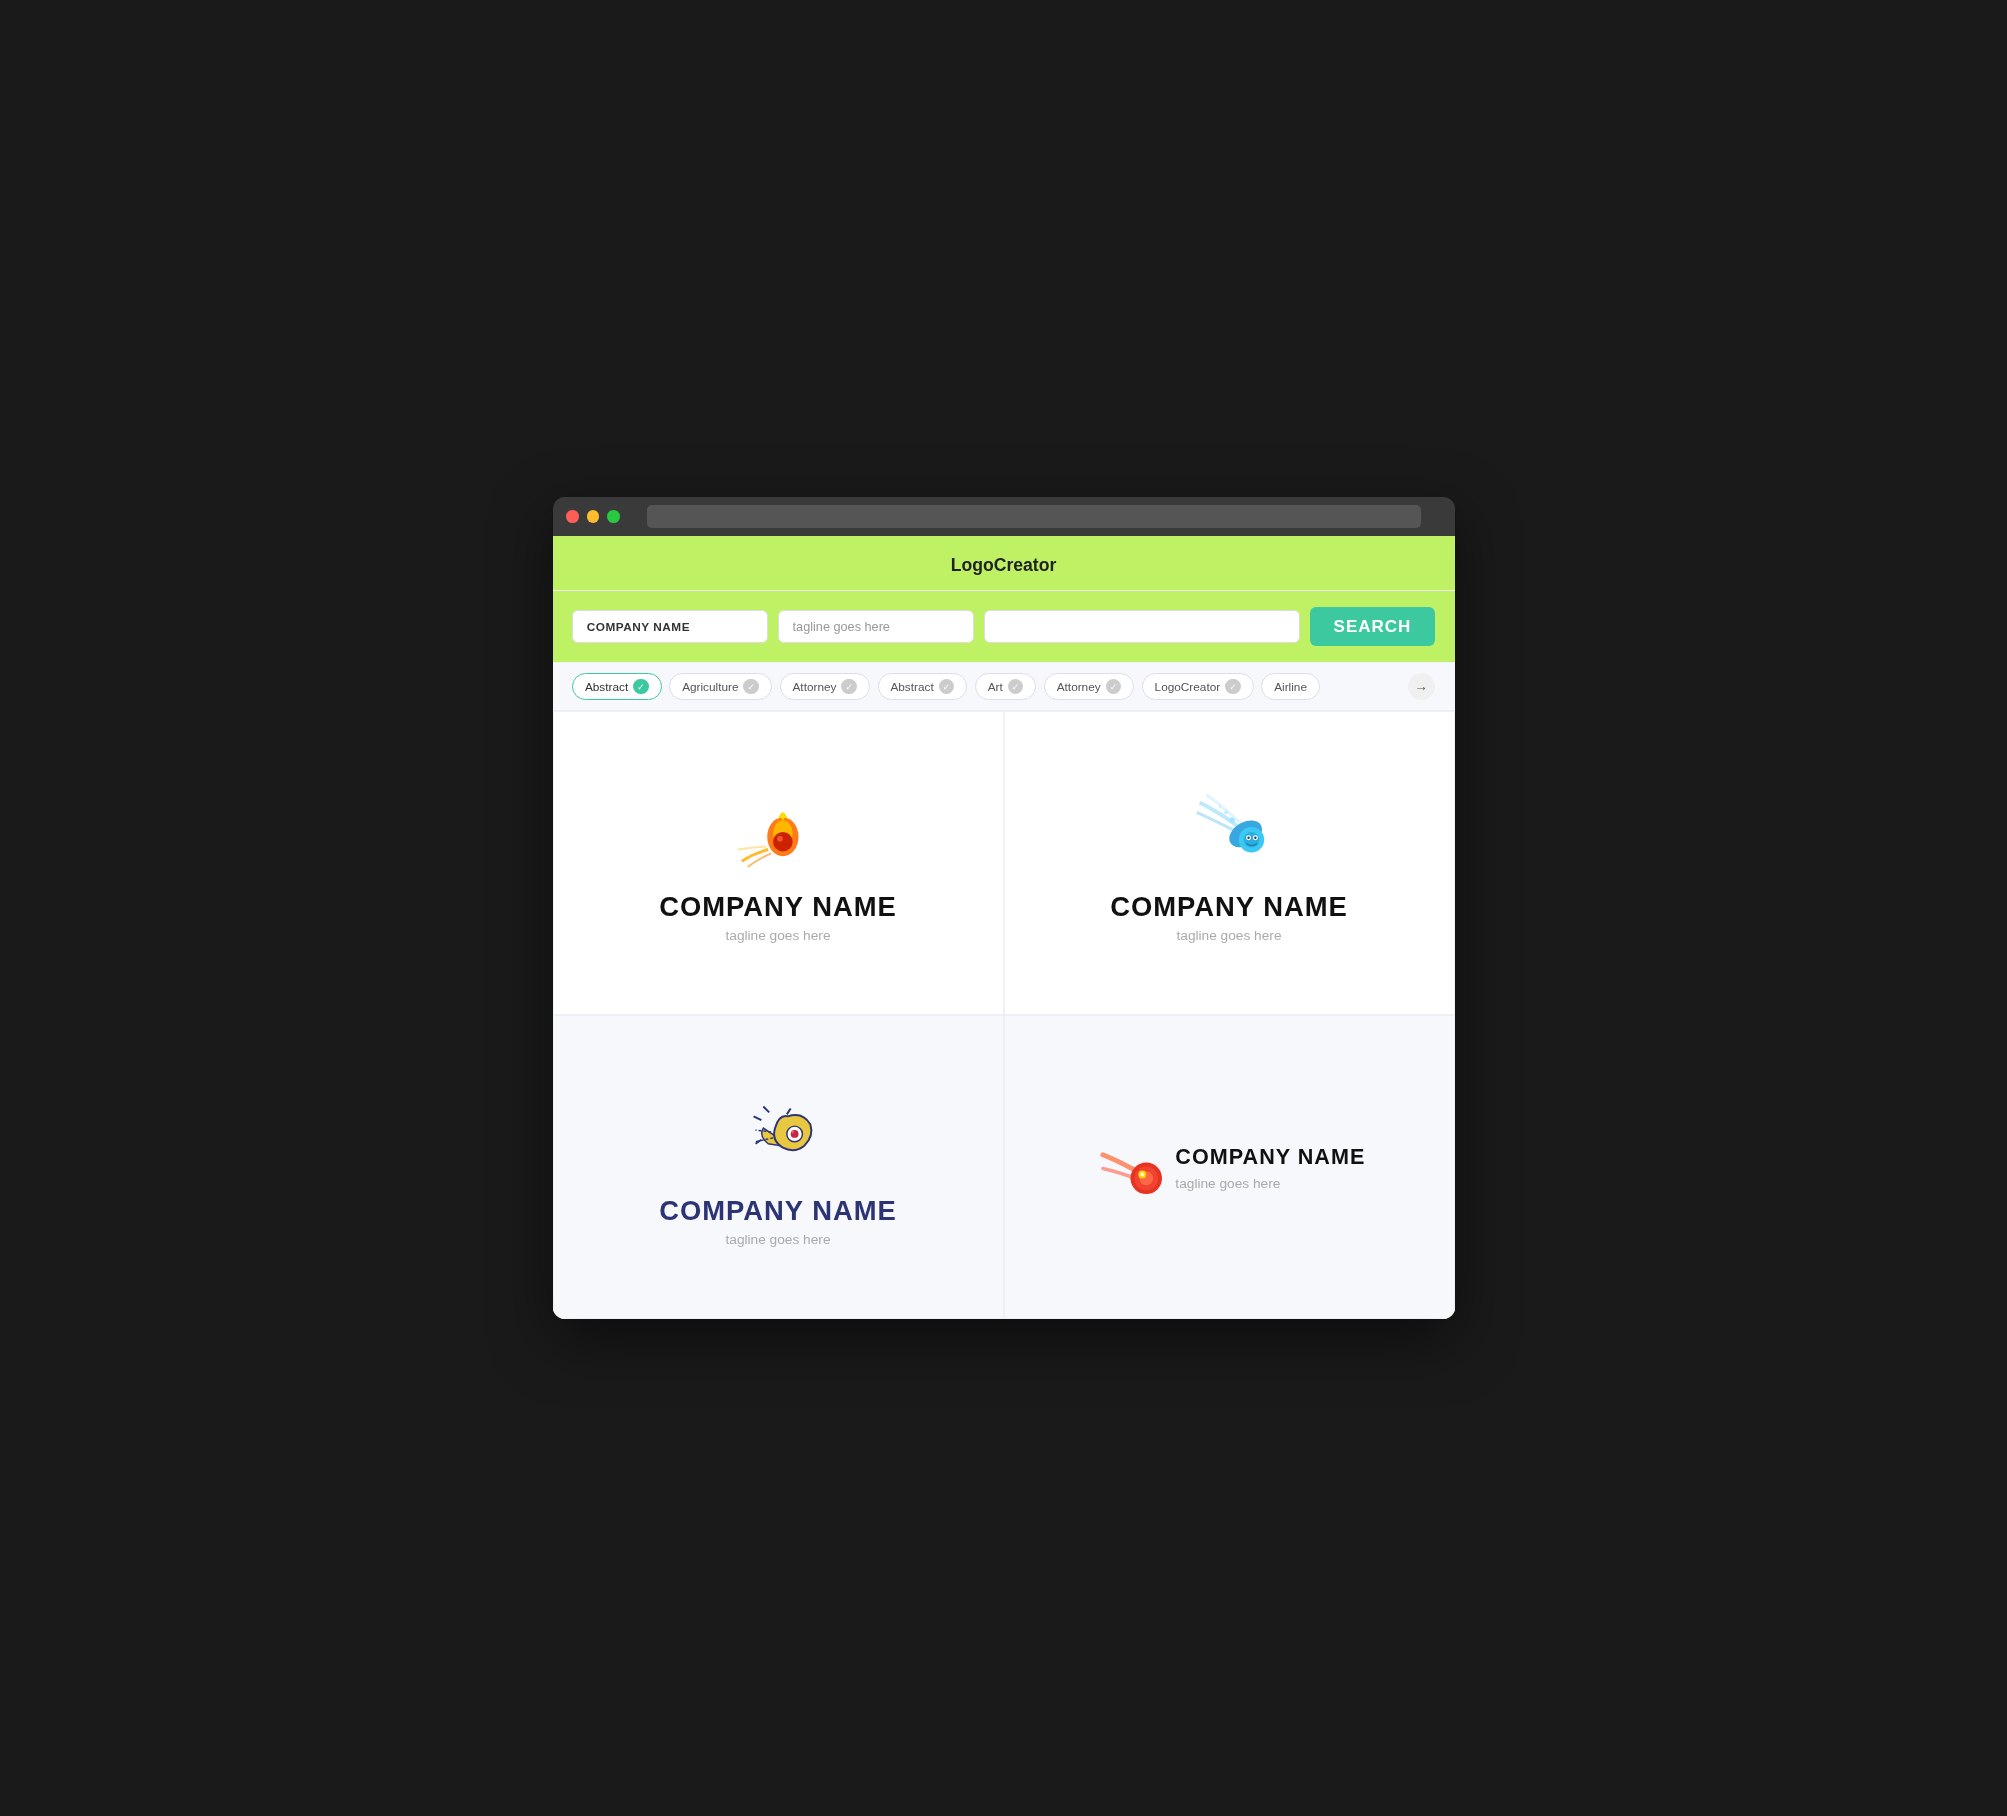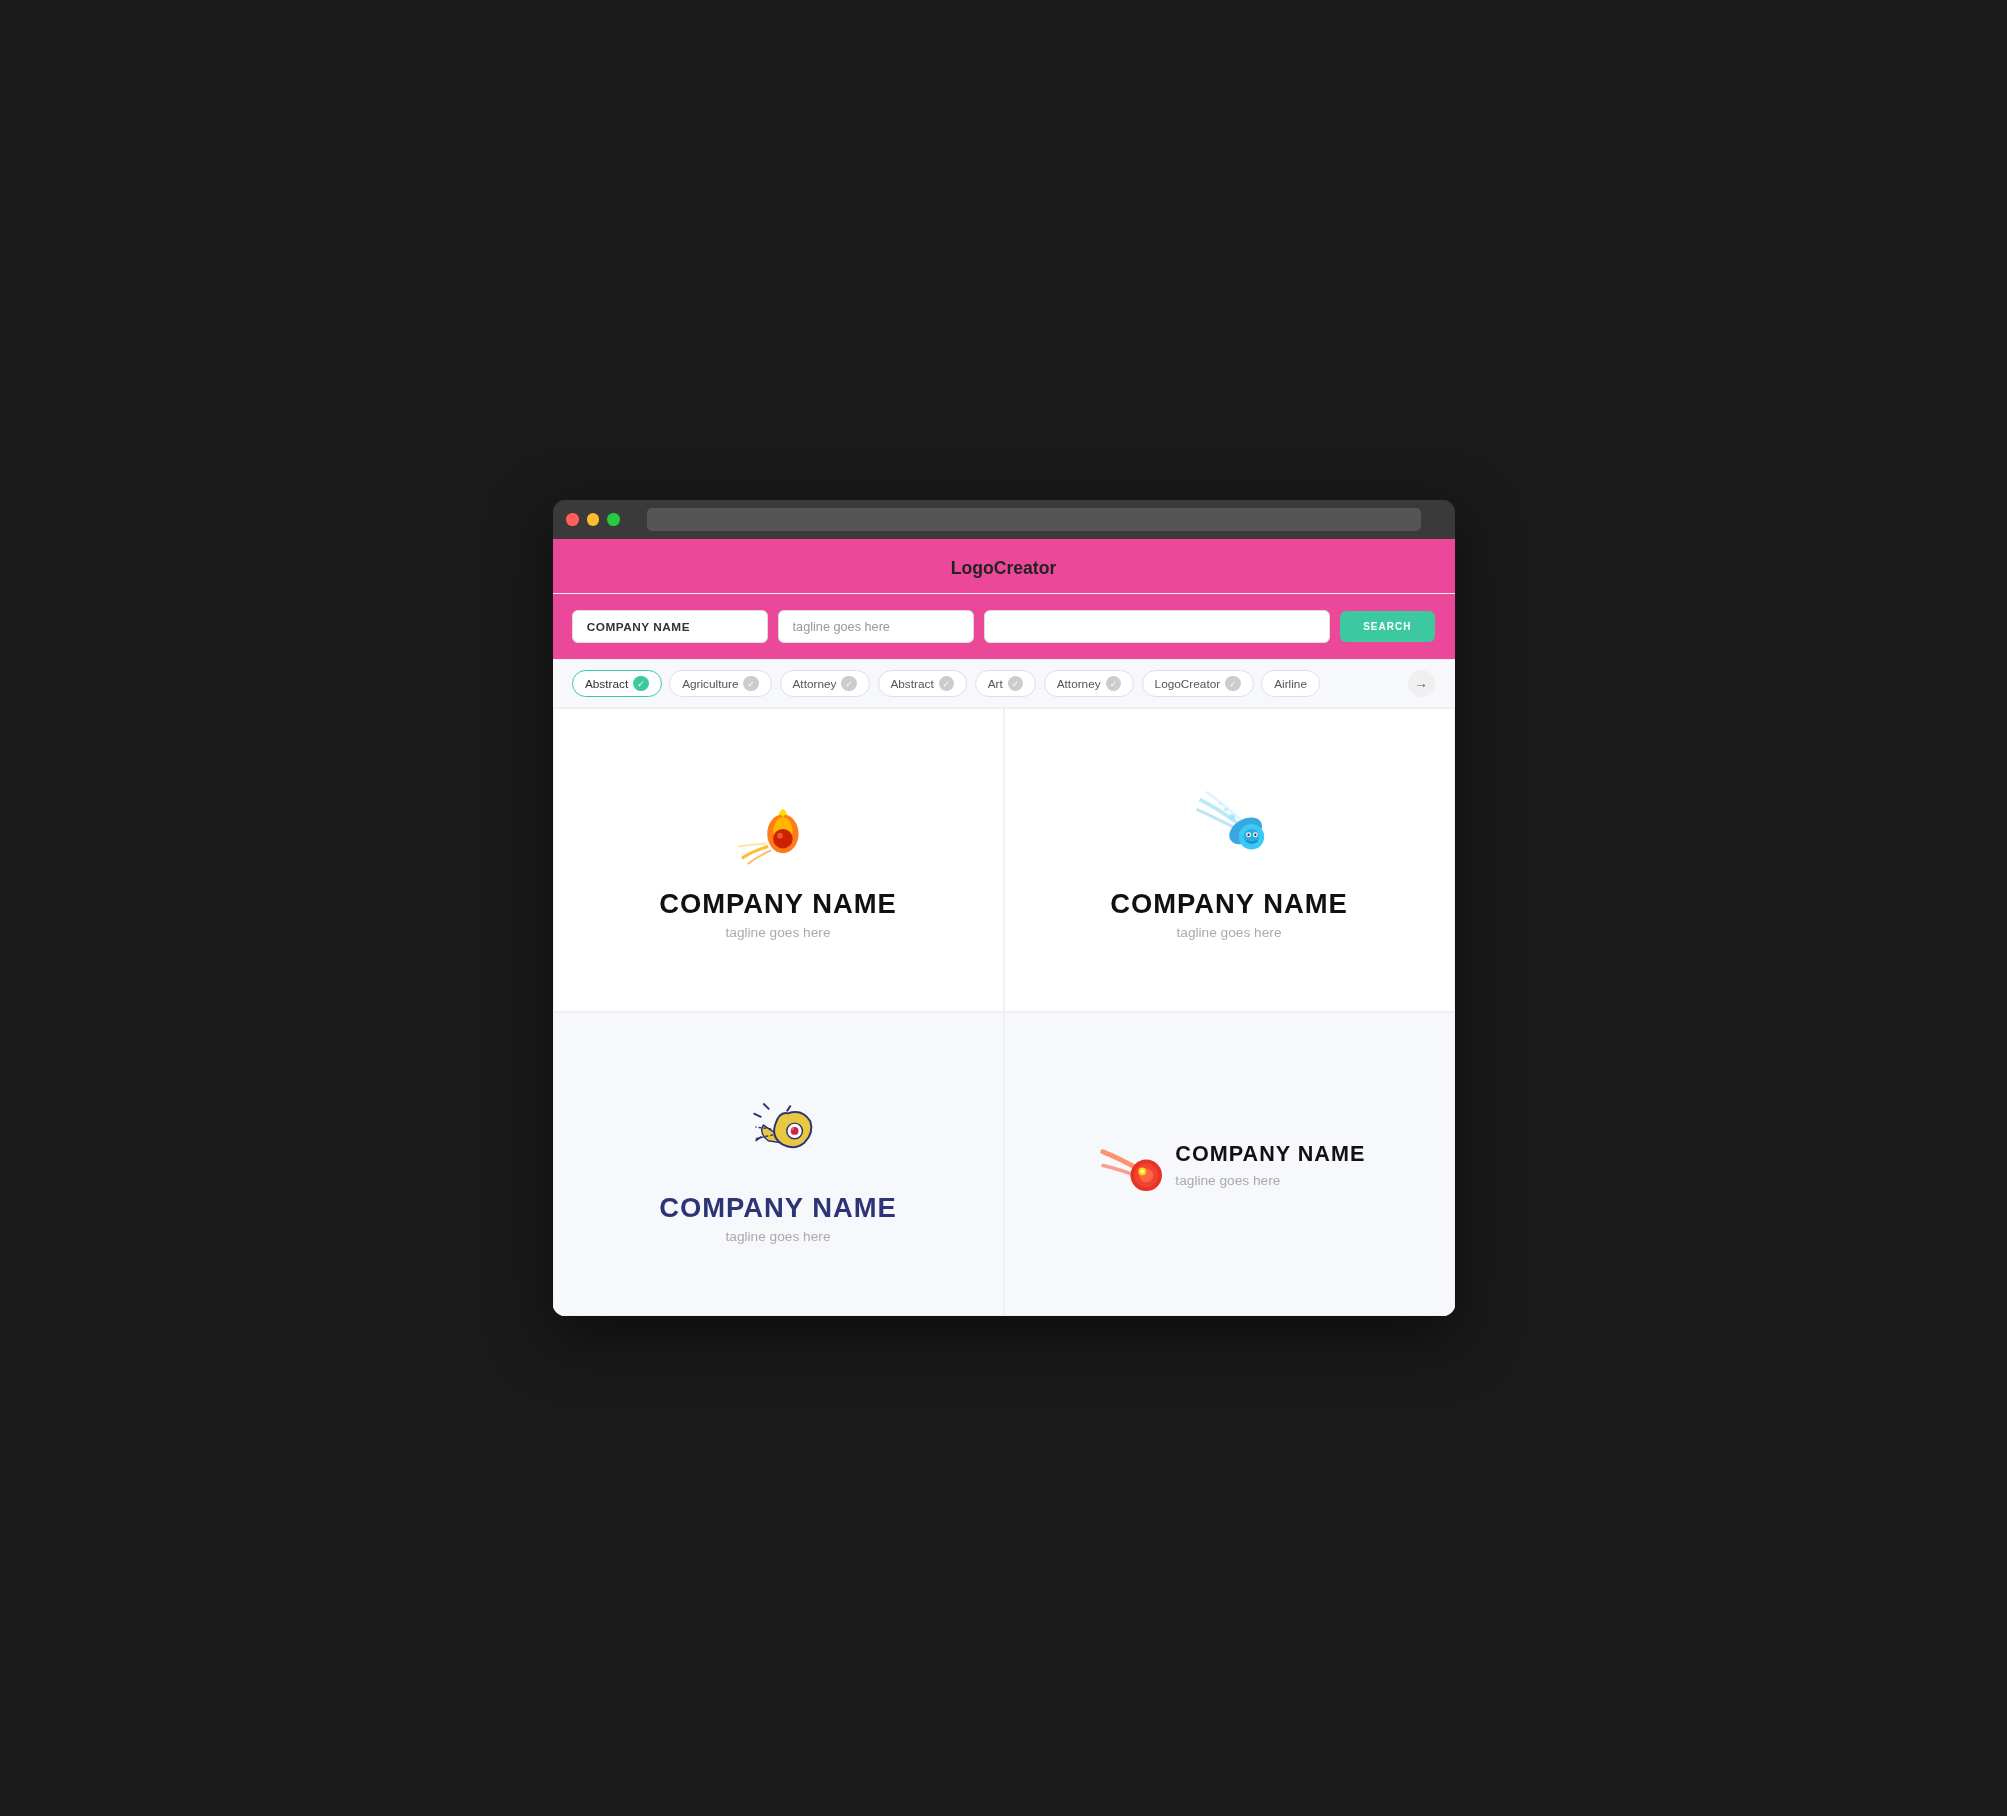--- a/index.html
+++ b/index.html
@@ -38,21 +38,21 @@
 
     .address-bar {
       flex: 1;
       margin: 0 19.6px;
       background: #555;
       border-radius: 4.9px;
       height: 23.5px;
     }
 
     .browser-content {
-      background: #ec4899;
+      background: #bef264;
       padding: 0;
     }
 
     .app-header {
       text-align: center;
       padding: 19.6px 0 13.7px;
       font-size: 17.6px;
       font-weight: 600;
       color: #222;
       border-bottom: 1px solid #f0f0f0;
@@ -92,21 +92,21 @@
     .input-empty {
       flex: 1;
     }
 
     .search-button {
       background: #3dc9a0;
       color: white;
       border: none;
       border-radius: 5.9px;
       padding: 9.8px 23.5px;
-      font-size: 10px;
+      font-size: 17px;
       font-weight: 700;
       letter-spacing: 1px;
       cursor: pointer;
       text-transform: uppercase;
     }
 
     .categories {
       display: flex;
       padding: 9.8px 19.6px;
       gap: 7.8px;

